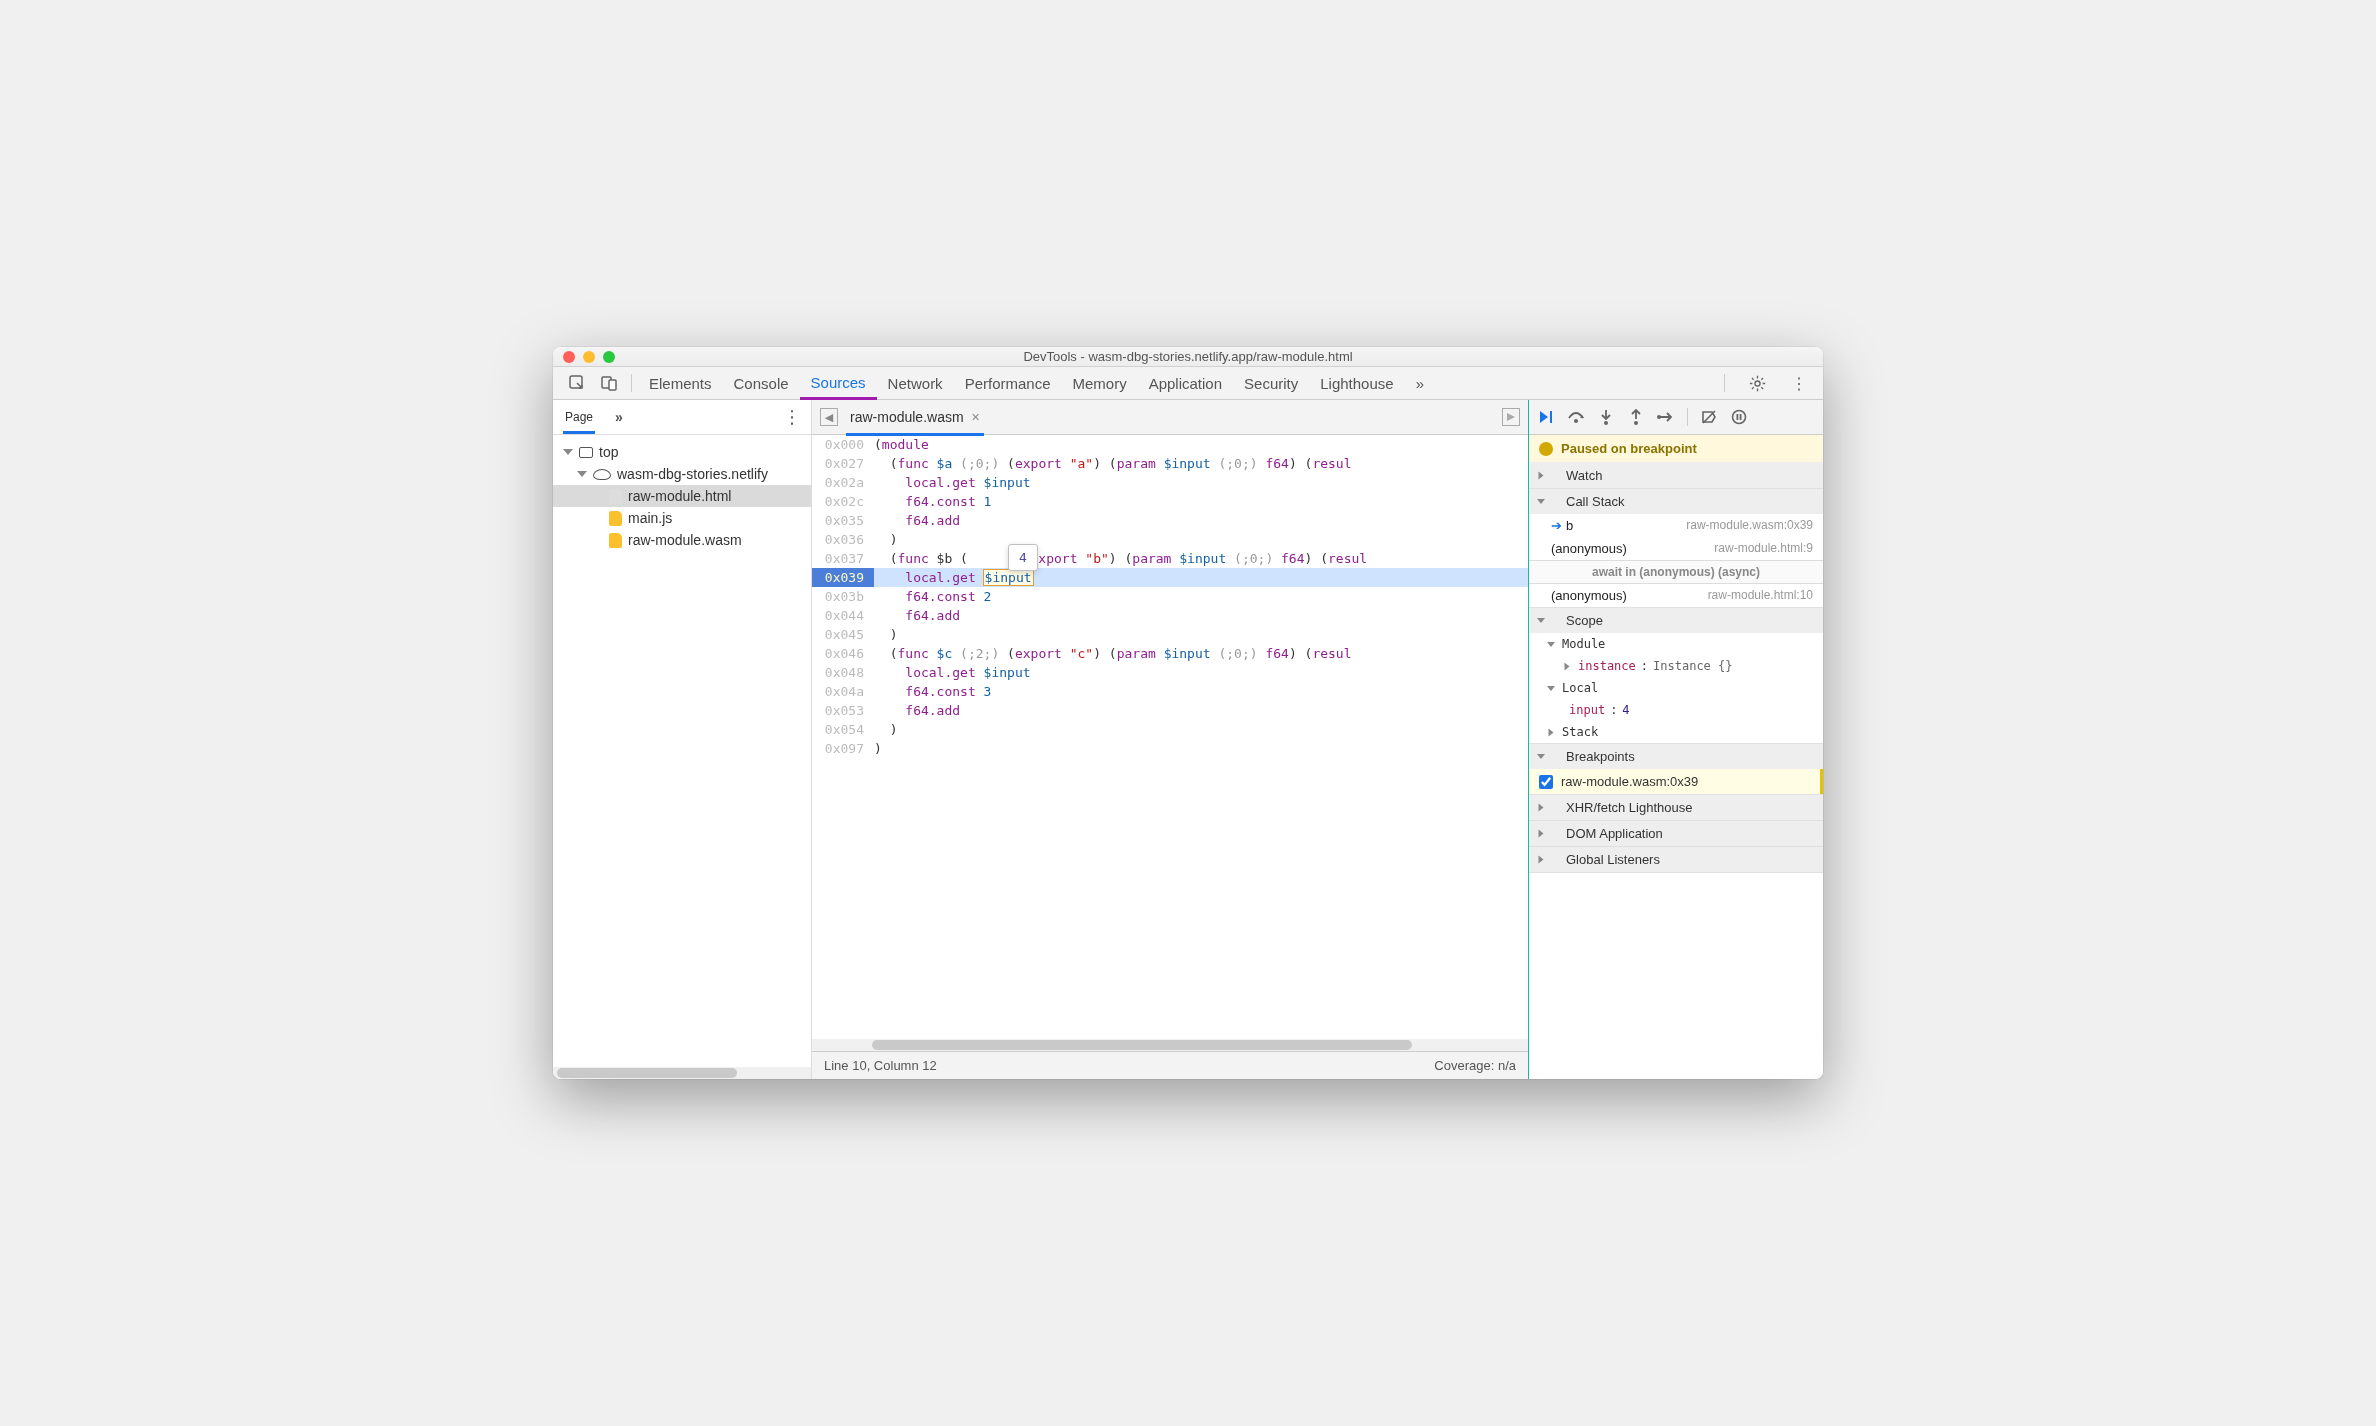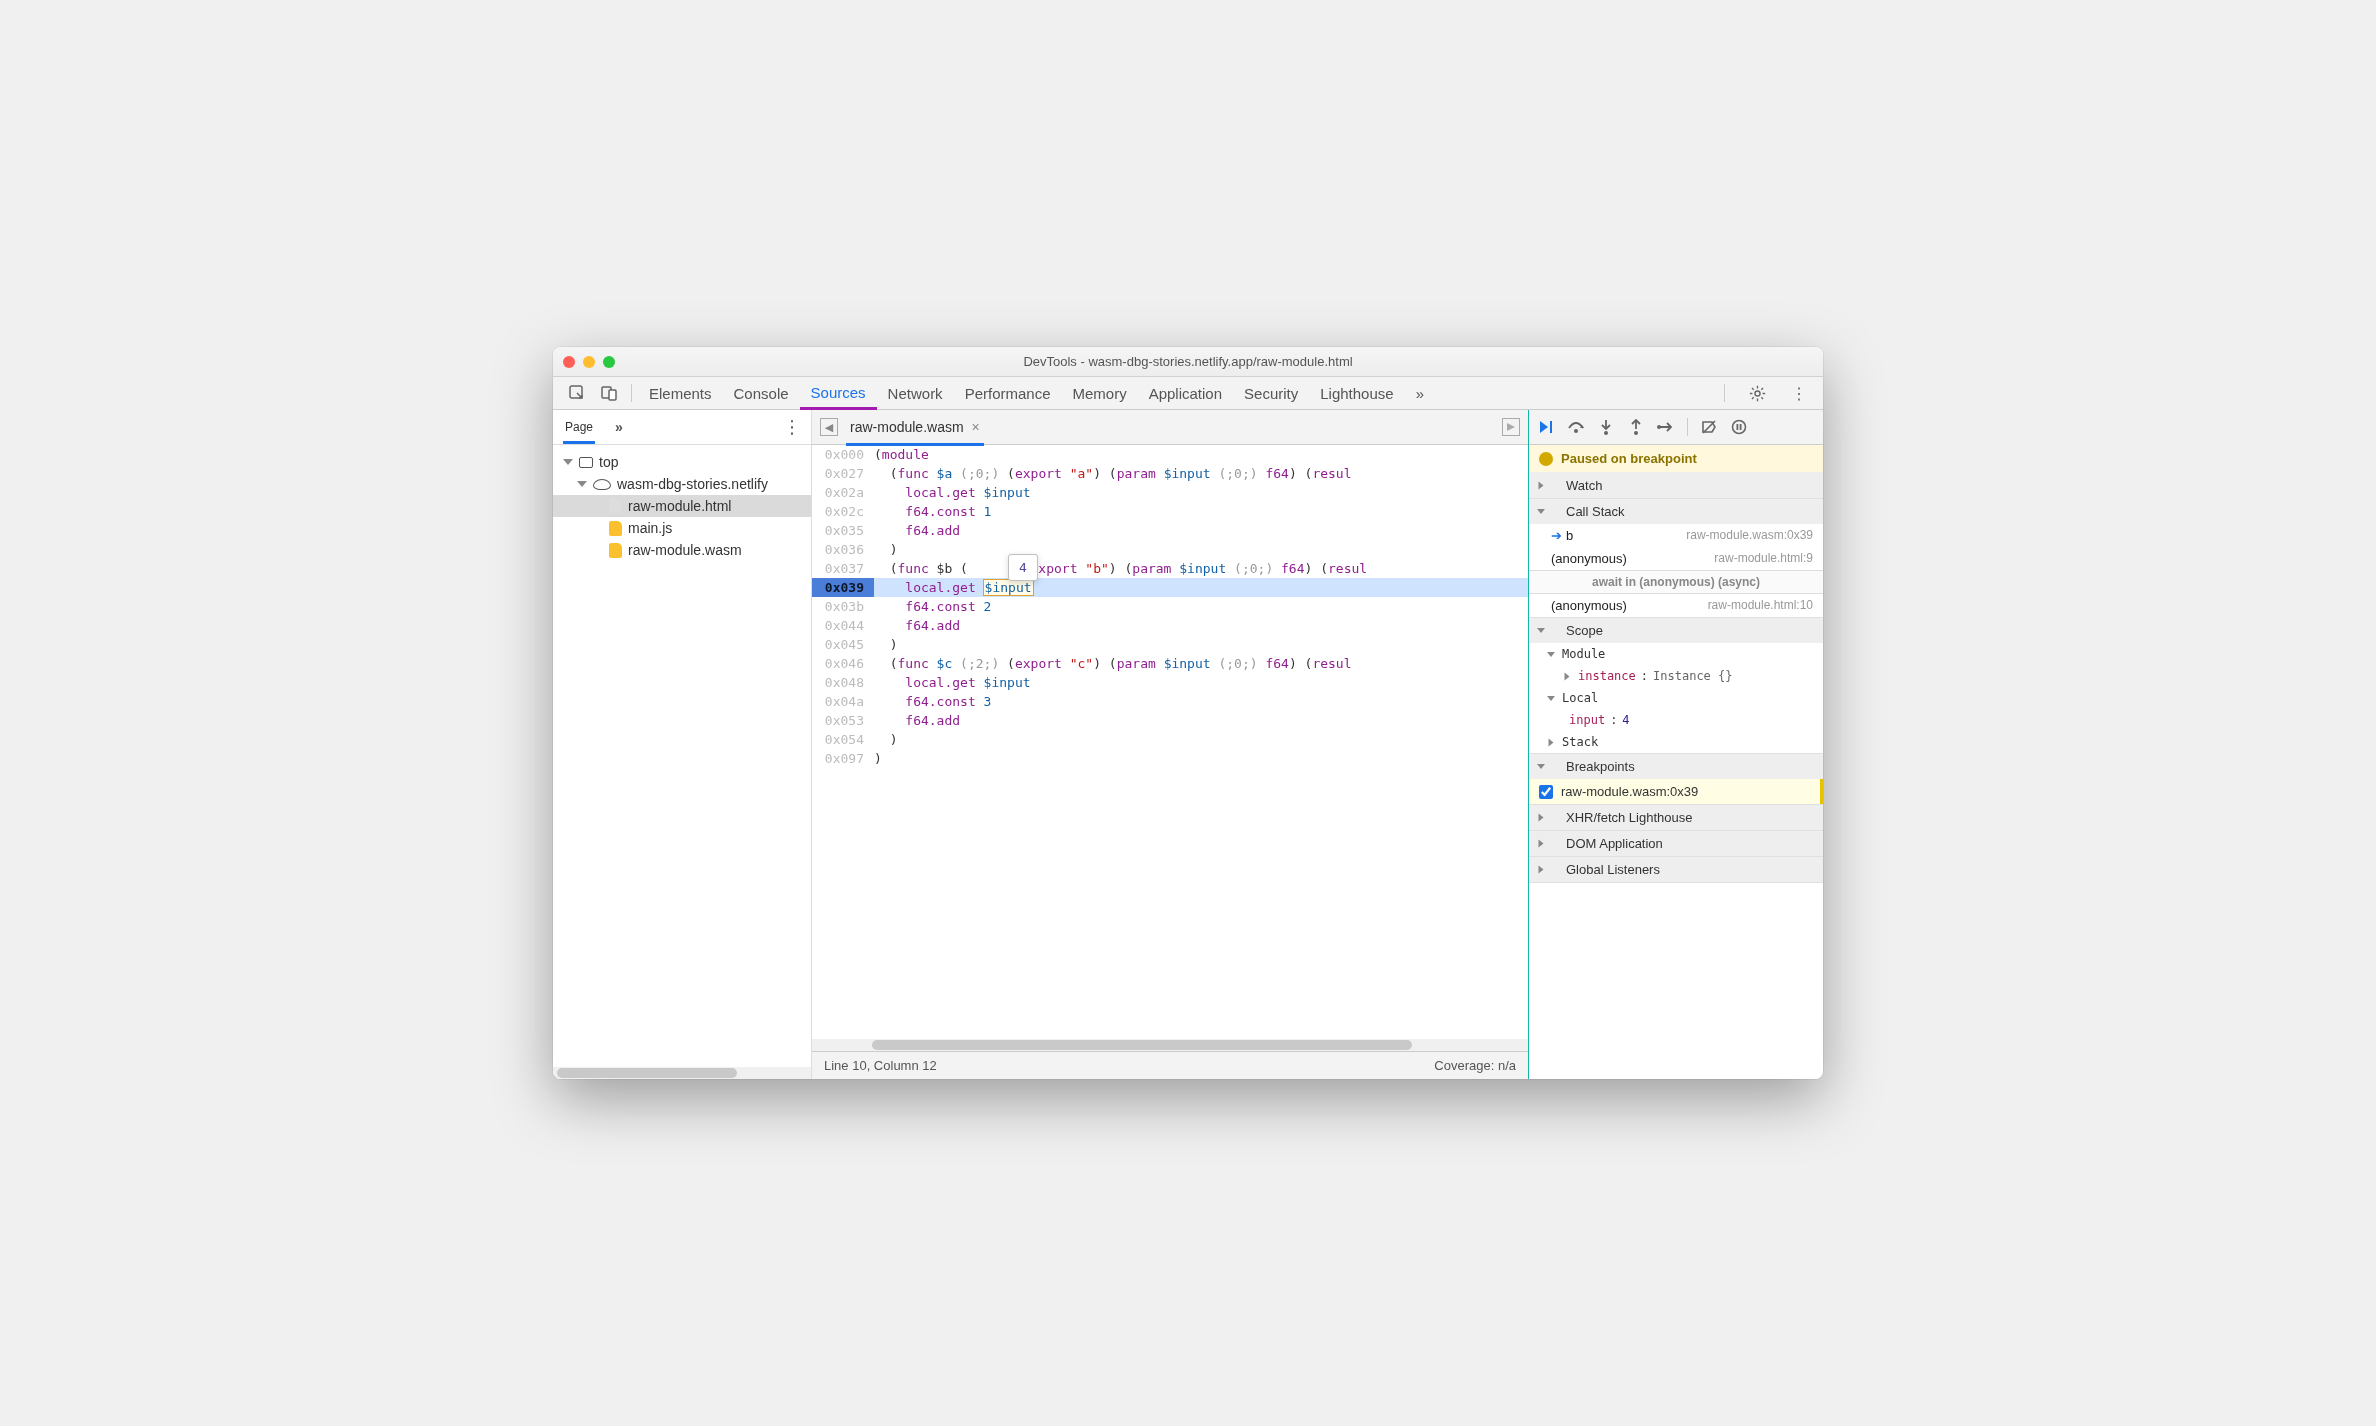--- a/index.html
+++ b/index.html
@@ -1,18 +1,18 @@
 <!DOCTYPE html>
 <html><head>
 <meta charset="utf-8">
 <style>
 * { box-sizing: border-box; margin: 0; padding: 0; }
 body { font-family: -apple-system, "Helvetica Neue", Arial, sans-serif; font-size: 14px; color: #333; background: #f0f0f0; width: 2376px; height: 1426px; display: flex; justify-content: center; align-items: center; }
 .window { width: 1270px; height: 732px; background: #fff; border-radius: 8px; box-shadow: 0 20px 60px rgba(0,0,0,0.35), 0 0 0 1px rgba(0,0,0,0.05); overflow: hidden; display: flex; flex-direction: column; position: relative; }
-.titlebar { height: 30px; background: linear-gradient(#f5f5f5, #ededed); border-bottom: 1px solid #d1d1d1; display: flex; align-items: center; padding: 0 10px; position: relative; }
+.titlebar { height: 20px; background: linear-gradient(#f5f5f5, #ededed); border-bottom: 1px solid #d1d1d1; display: flex; align-items: center; padding: 0 10px; position: relative; }
 .traffic { display: flex; gap: 8px; position: absolute; left: 10px; }
 .tl { width: 12px; height: 12px; border-radius: 50%; }
 .tl.r { background: #ff5f57; } .tl.y { background: #febc2e; } .tl.g { background: #28c840; }
 .title { flex: 1; text-align: center; font-size: 13px; color: #555; }
 .toolbar { height: 33px; border-bottom: 1px solid #ccc; display: flex; align-items: center; padding: 0 8px; background: #f3f3f3; }
 .tb-btn { margin: 0 6px; color: #666; display: flex; align-items: center; justify-content: center; width: 20px; height: 20px; }
 .tb-sep { width: 1px; height: 18px; background: #ccc; margin: 0 6px; }
 .tab { padding: 0 11px; font-size: 15px; color: #555; cursor: pointer; height: 33px; display: flex; align-items: center; }
 .tab.active { color: #1a73e8; border-bottom: 3px solid #a21caf; margin-bottom: -1px; }
 .toolbar-right { margin-left: auto; display: flex; align-items: center; gap: 10px; color: #666; }
@@ -36,21 +36,21 @@
 .editor { flex: 1; display: flex; flex-direction: column; min-width: 0; }
 .ed-tabs { height: 35px; border-bottom: 1px solid #ccc; display: flex; align-items: center; padding: 0 8px; gap: 8px; background: #f3f3f3; }
 .ed-nav { width: 18px; height: 18px; border: 1px solid #aaa; display: flex; align-items: center; justify-content: center; font-size: 11px; color: #888; }
 .ed-tab { padding: 0 4px 8px 4px; font-size: 14px; border-bottom: 3px solid #1a73e8; margin-bottom: -10px; display: flex; align-items: center; gap: 8px; }
 .ed-close { color: #888; font-size: 14px; }
 .ed-play { margin-left: auto; width: 18px; height: 18px; border: 1px solid #aaa; display: flex; align-items: center; justify-content: center; }
 .code { flex: 1; font-family: Menlo, Monaco, Consolas, monospace; font-size: 13px; line-height: 19px; overflow: auto; position: relative; }
 .code-inner { min-width: 680px; }
 .ln { display: flex; }
 .gutter { width: 62px; text-align: right; padding-right: 10px; color: #bbb; flex-shrink: 0; user-select: none; }
-.ln.cur .gutter { background: #4a7ed8; color: #0f172a; font-weight: bold; }
+.ln.cur .gutter { background: #4a7ed8; color: #fef9c3; }
 .src { white-space: pre; flex: 1; }
 .ln.cur .src { background: #cfe3ff; position: relative; }
 .ln.cur .src::before { content: ""; position: absolute; left: -8px; top: 3px; border-top: 6px solid transparent; border-bottom: 6px solid transparent; border-left: 8px solid #4a7ed8; }
 .k { color: #8f1f8f; } .s { color: #c41a16; } .v { color: #1260a6; } .c { color: #999; }
 .hover-hl { outline: 1px solid #e0a030; background: #fffbe6; padding: 0 1px; }
 .hover-pop { position: absolute; background: #fff; border: 1px solid #c0c0c0; border-radius: 3px; padding: 3px 10px; box-shadow: 0 2px 6px rgba(0,0,0,.15); font-family: Menlo, monospace; color: #4d4d9f; z-index: 5; }
 .ed-status { height: 28px; border-top: 1px solid #ccc; display: flex; align-items: center; padding: 0 12px; font-size: 13px; color: #555; background: #f3f3f3; justify-content: space-between; }
 .right { width: 295px; border-left: 1px solid #14b8a6; display: flex; flex-direction: column; overflow: hidden; background: #fff; }
 .dbg-bar { height: 35px; border-bottom: 1px solid #ccc; display: flex; align-items: center; padding: 0 8px; gap: 12px; background: #f3f3f3; }
 .dbg-icon { width: 18px; height: 18px; display: flex; align-items: center; justify-content: center; color: #666; }

